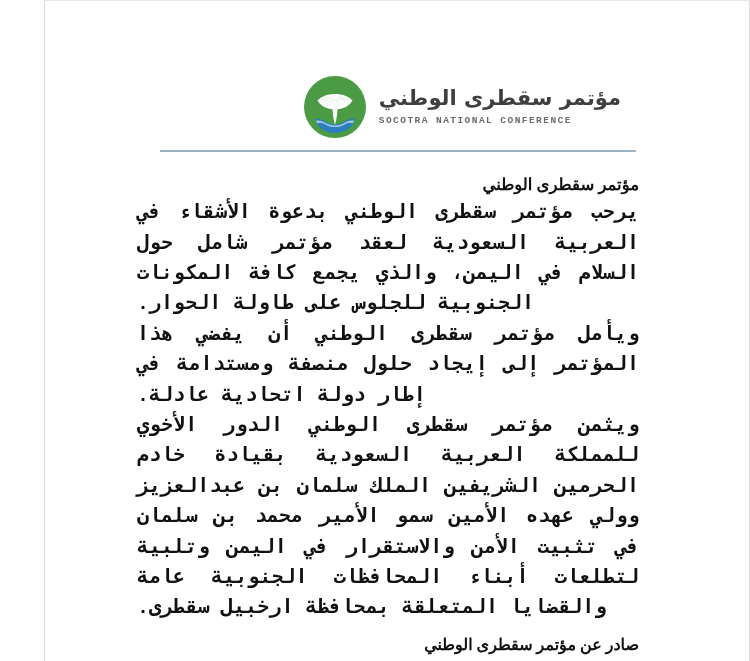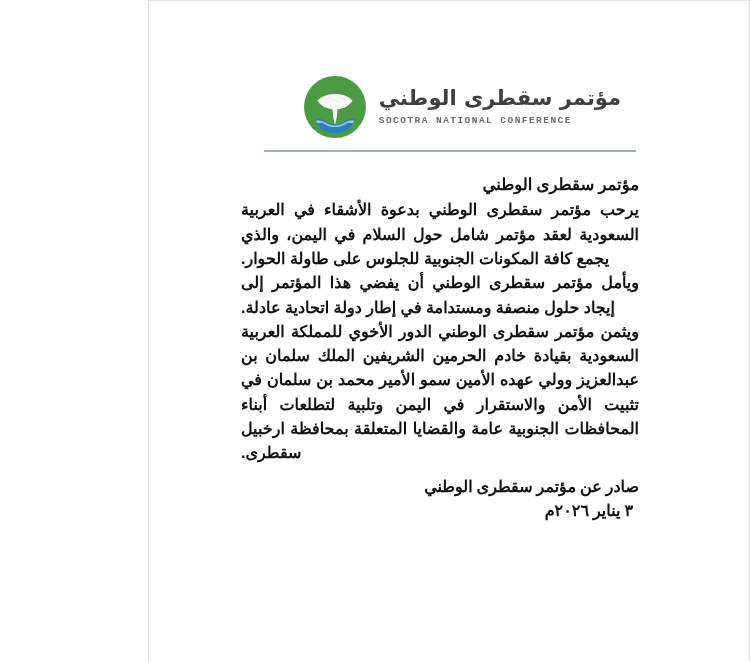--- a/index.html
+++ b/index.html
@@ -11,21 +11,21 @@
   body {
     width: 750px;
     height: 661px;
     overflow: hidden;
     font-family: "Liberation Serif", "DejaVu Serif", serif;
   }
 
   .page {
     position: relative;
     box-sizing: border-box;
-    width: 602px;
+    width: 706px;
     height: 661px;
     background: #ffffff;
     border-left: 1px solid #d8d8d8;
     border-right: 1px solid #d8d8d8;
     border-top: 1px solid #e6e6e6;
     padding: 0;
   }
 
   
   .header {
@@ -97,23 +97,23 @@
     font-weight: 700;
     font-size: 16.5px;
     color: #111111;
     line-height: 1.35;
     margin: 0 0 2px 0;
     text-align: right;
     padding-left: 16px;
   }
 
   .para {
-    font-family: Liberation Sans, sans-serif;
-    font-weight: 700;
-    font-size: 16px;
+    font-family: Liberation Mono, monospace;
+    font-weight: 700;
+    font-size: 20px;
     color: #111111;
     line-height: 1.52;
     margin: 0;
     text-align: justify;
     text-align-last: left;
     direction: rtl;
   }
   .para + .para { margin-top: 0px; }
 
   

